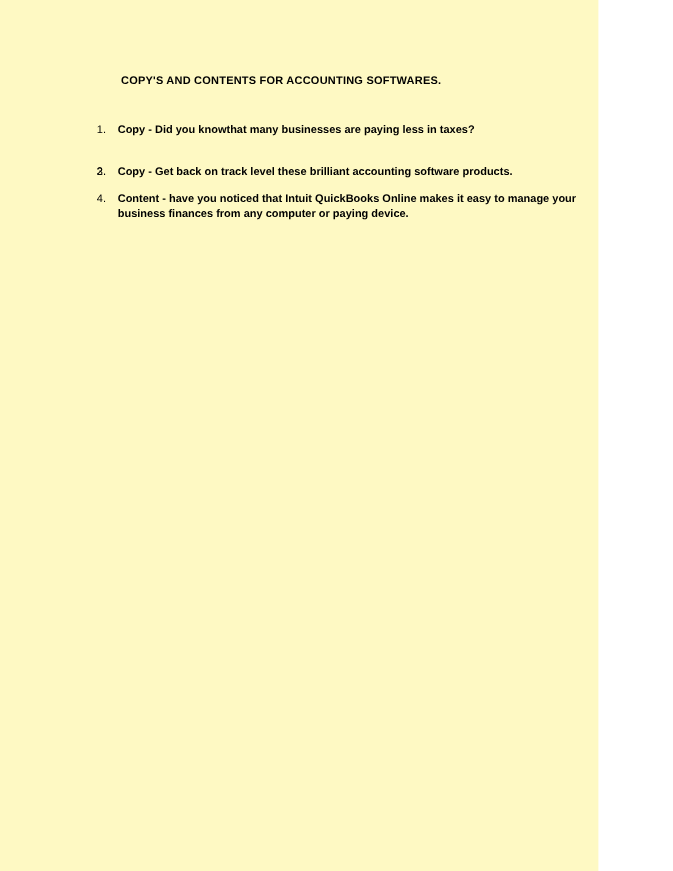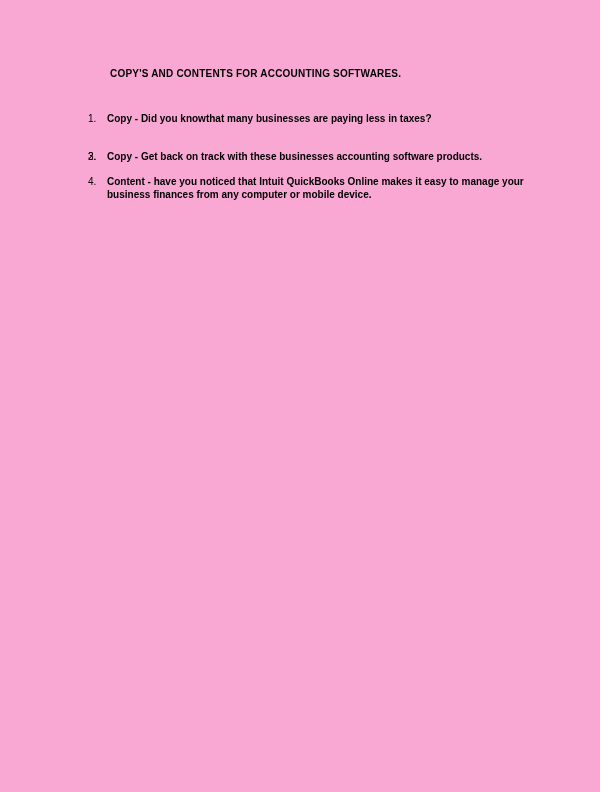--- a/index.html
+++ b/index.html
@@ -2,23 +2,23 @@
 <html><head>
 <meta charset="utf-8">
 <style>
   html, body {
     margin: 0;
     padding: 0;
     background: #ffffff;
   }
   .page {
     position: relative;
-    width: 600px;
+    width: 544px;
     height: 792px;
-    background: #f9a8d4;
+    background: #fef9c3;
     font-family: "Liberation Sans", sans-serif;
     font-size: 10px;
     line-height: 13px;
     color: #000000;
     overflow: hidden;
   }
   .doc-title {
     position: absolute;
     left: 110px;
     top: 67px;
@@ -66,23 +66,23 @@
         </div>
       </div>
       <div class="doc-item">
         <span class="doc-num">2.</span>
         <div class="doc-body">
         </div>
       </div>
       <div class="doc-item">
         <span class="doc-num">3.</span>
         <div class="doc-body">
-          <p class="doc-para">Copy - Get back on track with these businesses accounting software products.</p>
+          <p class="doc-para">Copy - Get back on track level these brilliant accounting software products.</p>
         </div>
       </div>
       <div class="doc-item">
         <span class="doc-num">4.</span>
         <div class="doc-body">
-          <p class="doc-para">Content - have you noticed that Intuit QuickBooks Online makes it easy to manage your business finances from any computer or mobile device.</p>
+          <p class="doc-para">Content - have you noticed that Intuit QuickBooks Online makes it easy to manage your business finances from any computer or paying device.</p>
         </div>
       </div>
     </div>
 </div>
 
 </body></html>

